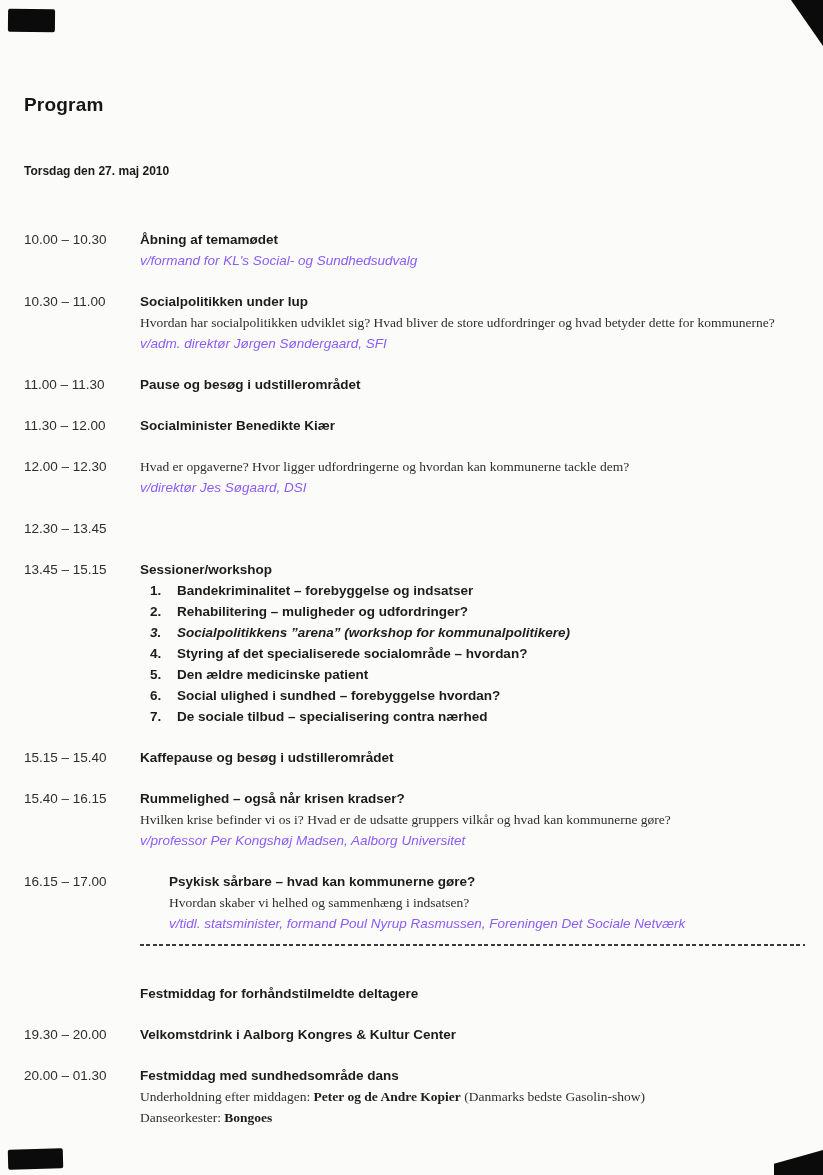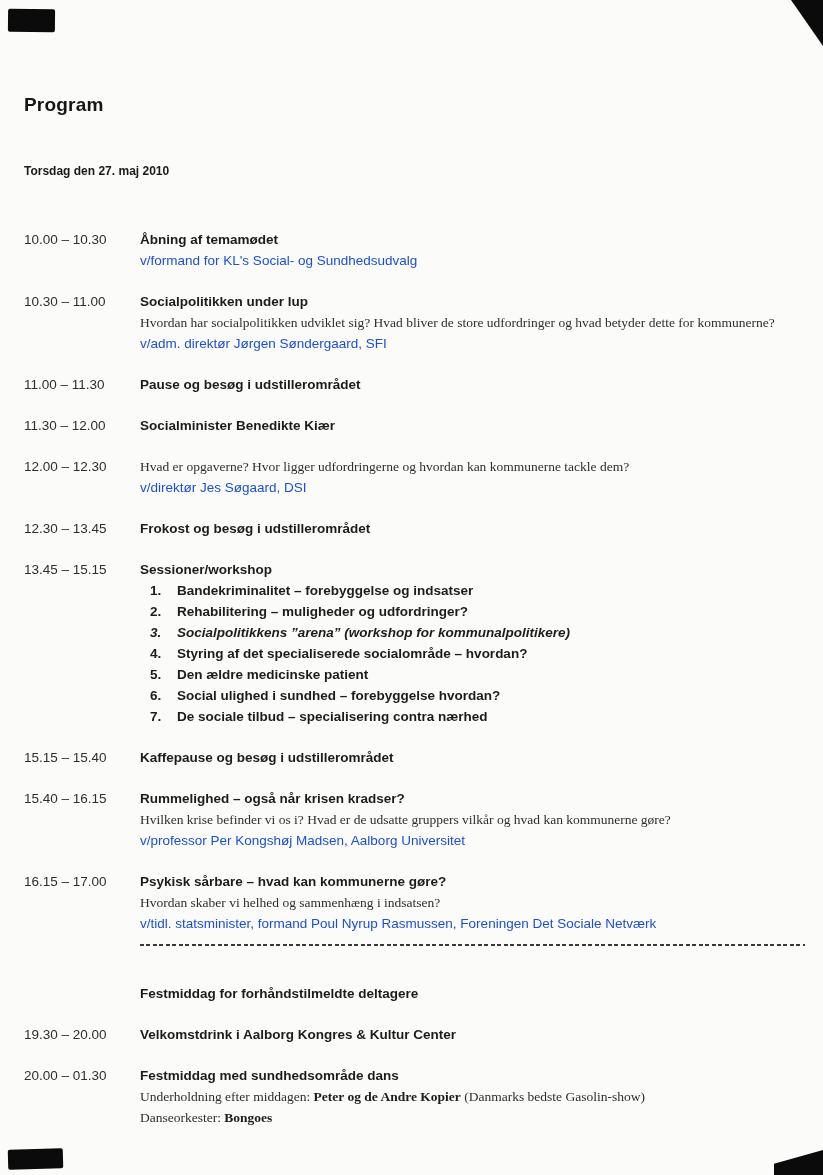--- a/index.html
+++ b/index.html
@@ -28,26 +28,26 @@
   }
   h2.date-heading {
     font-size: 12px;
     line-height: 19px;
     margin: 0 0 48px 0;
     color: #1a1a1a;
     font-weight: bold;
   }
 
   .row { display: flex; margin-bottom: 20px; }
-  .row.no-gap { margin-bottom: 0; }
+  .row.no-gap { margin-bottom: 0; gap: 29px; }
   .time { flex: 0 0 116px; color: #2e2e2e; }
   .content { flex: 1; min-width: 0; }
   .title { font-weight: bold; color: #1c1c1c; }
   .desc { color: #2e2e2e; font-family: Liberation Serif, serif; }
-  .speaker { color: #1d4ed8; }
+  .speaker { font-style: italic; color: #8b5cf6; }
 
   .workshops { margin: 0; }
   .witem { display: flex; padding-left: 10px; font-weight: bold; color: #1c1c1c; }
   .wnum { flex: 0 0 27px; }
   .witem.italic { font-style: italic; }
   .wnote { font-style: italic; }
 
   .separator-row { display: flex; margin: 10px 0 37px 0; }
   .time-spacer { flex: 0 0 116px; }
   .separator {
@@ -113,23 +113,20 @@
   <div class="row">
     <div class="time">12.00 – 12.30</div>
     <div class="content">
       <div class="desc">Hvad er opgaverne? Hvor ligger udfordringerne og hvordan kan kommunerne tackle dem?</div>
       <div class="speaker">v/direktør Jes Søgaard, DSI</div>
     </div>
   </div>
 
   <div class="row">
     <div class="time">12.30 – 13.45</div>
-    <div class="content">
-      <div class="title">Frokost og besøg i udstillerområdet</div>
-    </div>
   </div>
 
   <div class="row">
     <div class="time">13.45 – 15.15</div>
     <div class="content">
       <div class="title">Sessioner/workshop</div>
       <div class="workshops">
         <div class="witem">
           <span class="wnum">1.</span>
           <span class="wtext">Bandekriminalitet – forebyggelse og indsatser</span>

